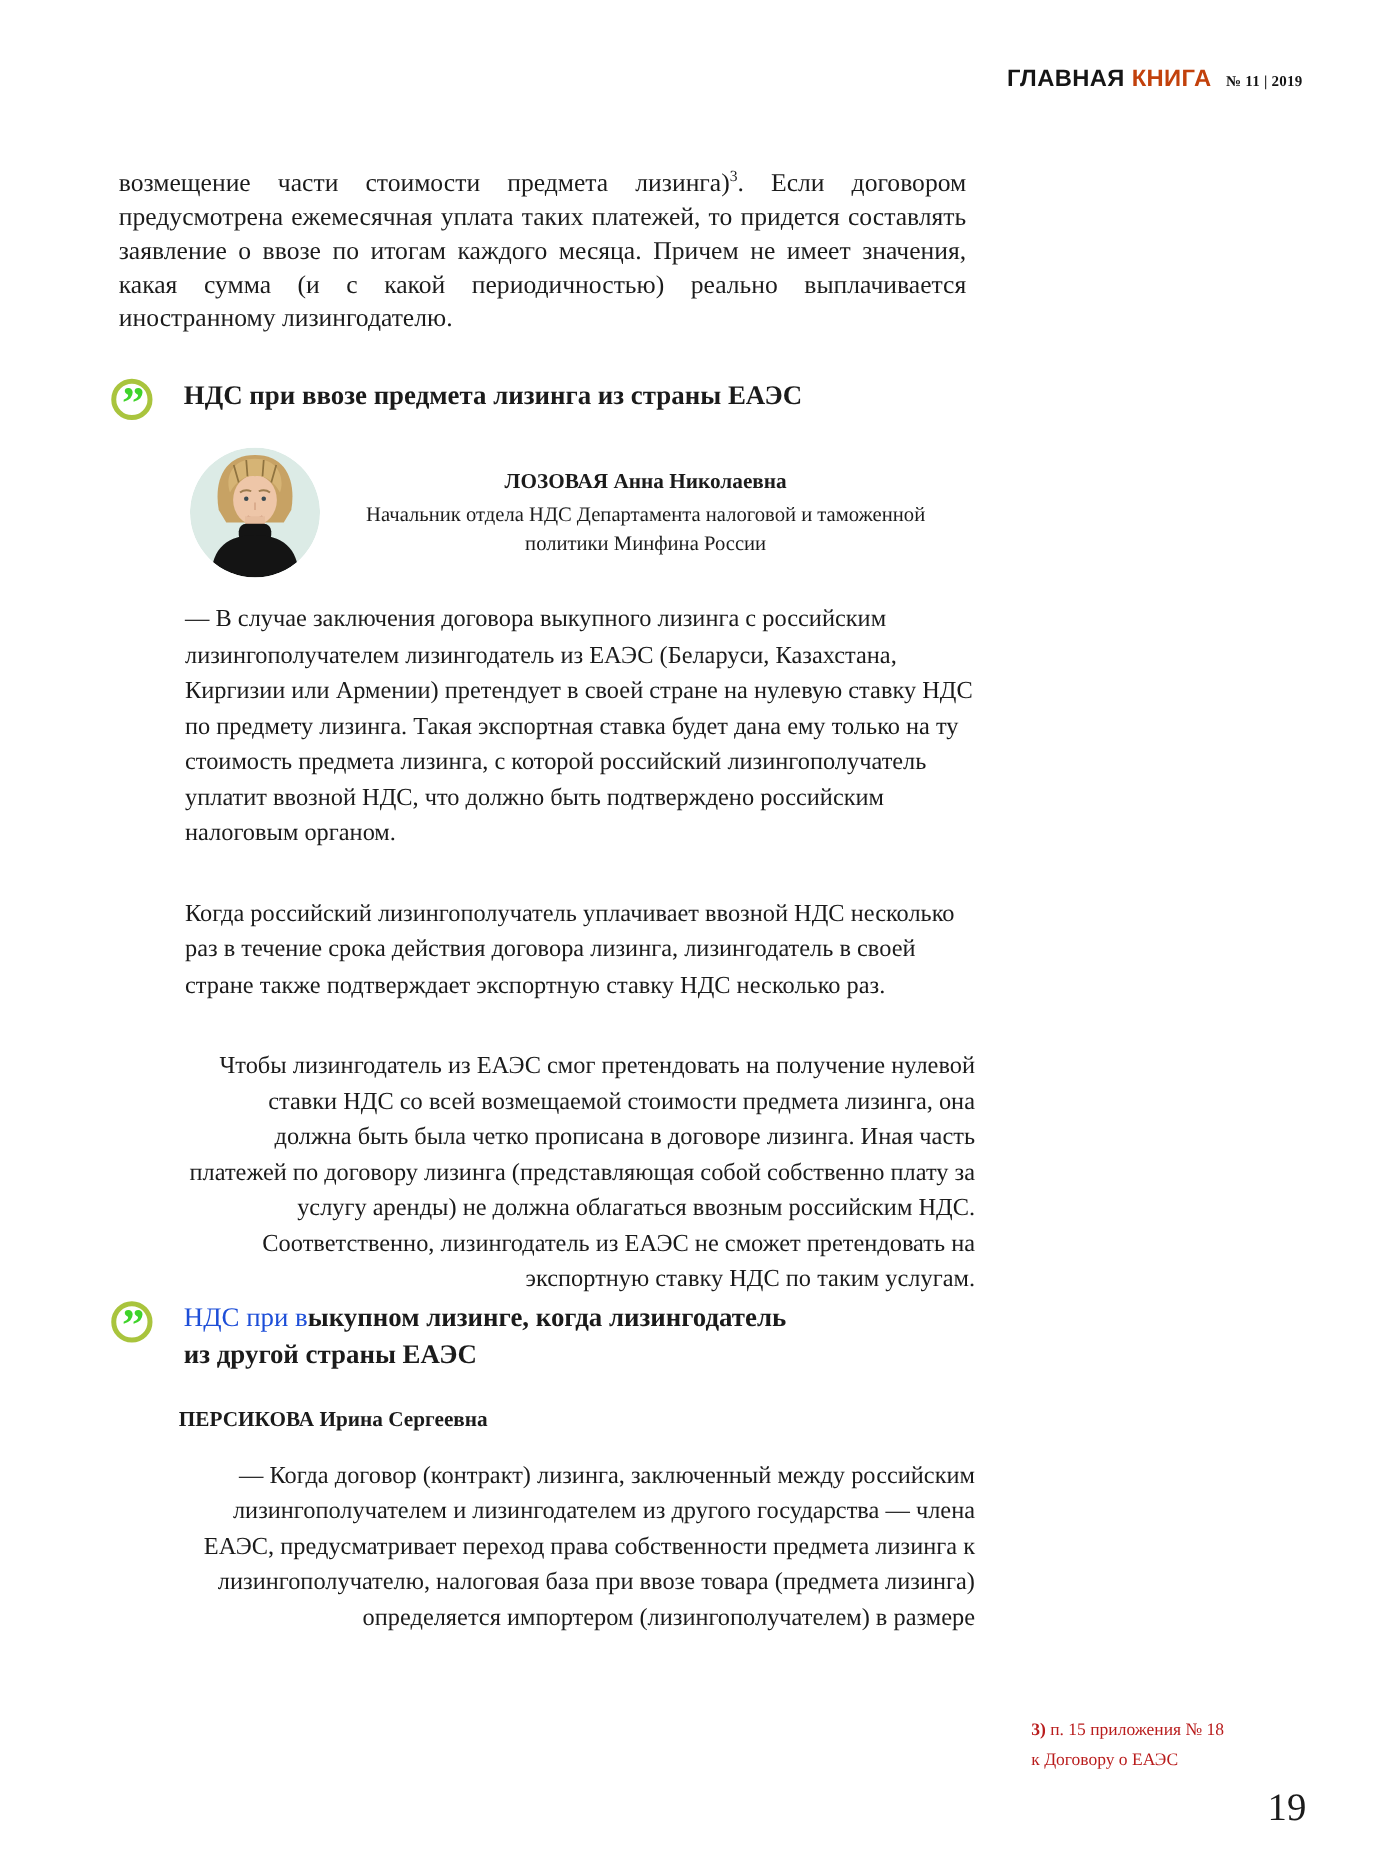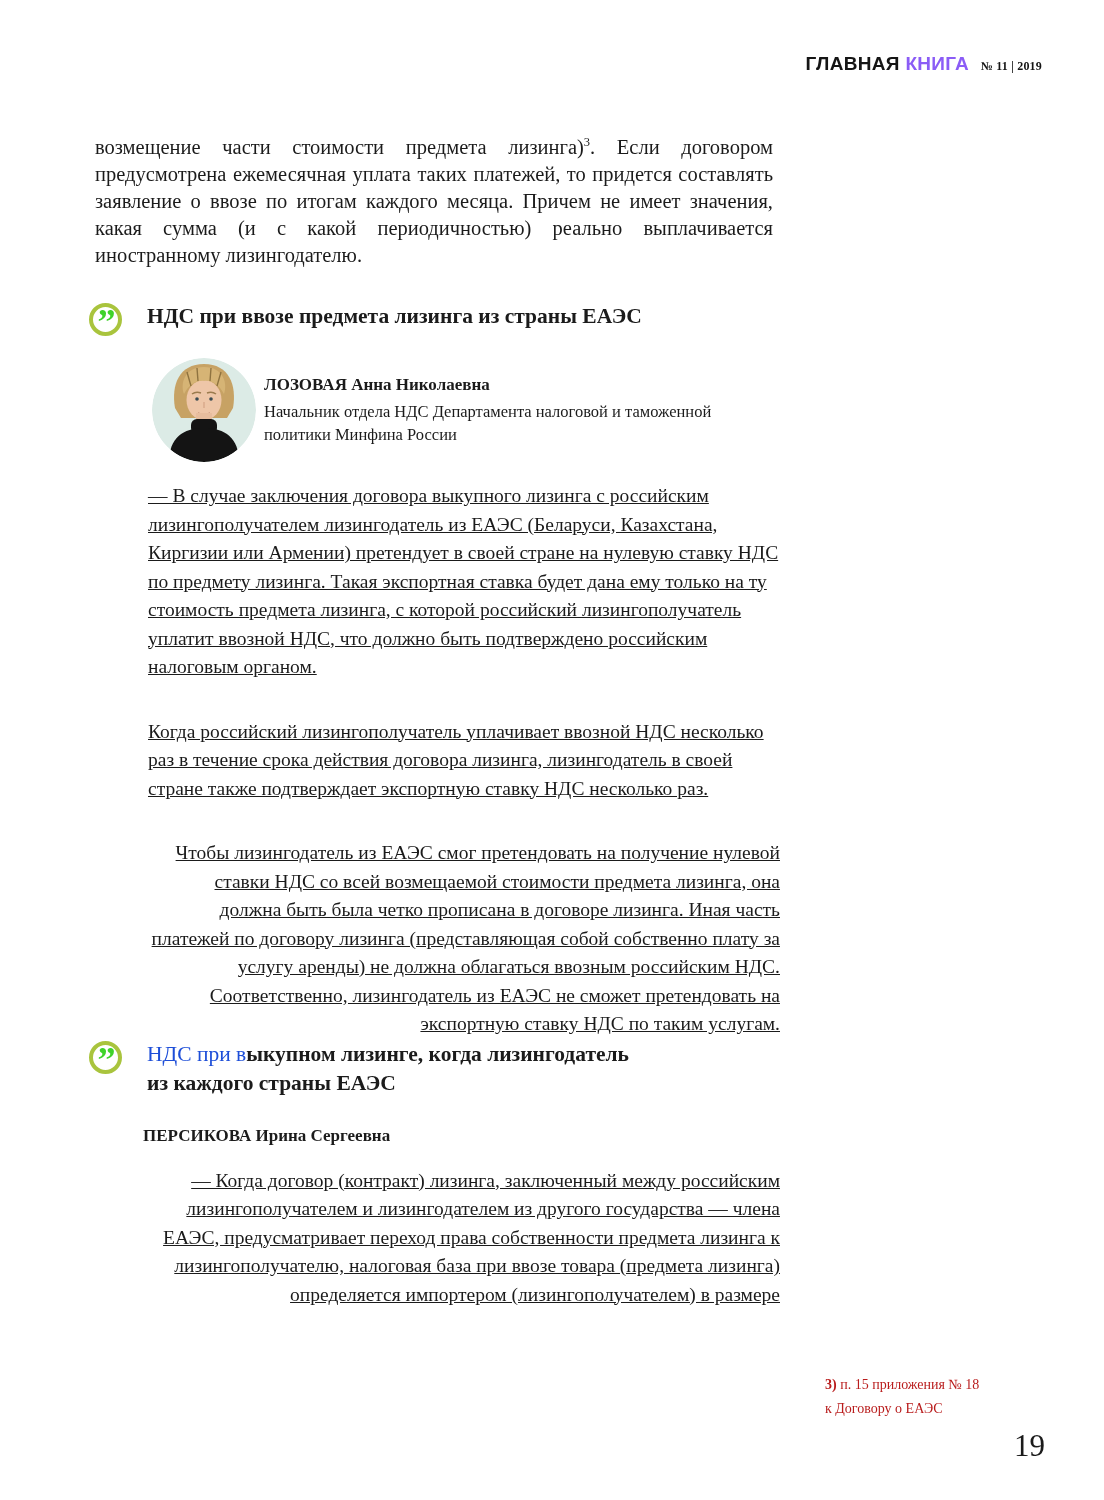--- a/index.html
+++ b/index.html
@@ -7,21 +7,21 @@
     position:relative; width:1104px; height:1500px; background:#ffffff;
     color:#1b1b1b; font-family:"Liberation Serif", serif; overflow:hidden;
   }
   
   .masthead {
     position:absolute; top:53px; right:62px; white-space:nowrap;
     font-family:"Liberation Sans", sans-serif; font-weight:bold;
     font-size:19px; letter-spacing:0.3px;
   }
   .masthead .brand-black { color:#151515; }
-  .masthead .brand-purple { color:#8b5cf6; }
+  .masthead .brand-purple { color:#c2410c; }
   .masthead .issue {
     font-family:"Liberation Serif", serif; font-weight:bold; font-size:12px;
     color:#151515; margin-left:6px; letter-spacing:0.2px;
   }
   
   .content { position:absolute; top:134px; left:95px; width:678px; }
   .intro {
     margin:0 0 32px 0; font-size:20.5px; line-height:27px; text-align:justify;
   }
   .sup { vertical-align:super; font-size:12.5px; line-height:0; }
@@ -31,27 +31,27 @@
     flex:0 0 auto; width:25px; height:25px; margin-top:2px;
     border:4px solid #a9c43d; border-radius:50%;
     display:flex; justify-content:center; overflow:hidden;
   }
   .qmark {
     color:#3fd32a; font-weight:bold; font-size:36px; line-height:30px;
     font-family:"Liberation Serif", serif; letter-spacing:-2px;
   }
   .quote-title { margin:0; font-size:21.5px; line-height:29px; font-weight:bold; padding-top:1px; }
   .green-text { color:#1d4ed8; font-weight:normal; }
-  .author-row { display:flex; margin:22px 0 0 63px; }
+  .author-row { display:flex; margin:22px 0 0 63px;text-align:center; }
   .avatar { flex:0 0 auto; width:104px; height:104px; border-radius:50%; }
   .author-info { margin-left:8px; padding-top:15px; font-size:16.5px; line-height:23px; }
   .author-name { font-weight:bold; font-size:17px; margin-bottom:4px; }
   .author-role { max-width:505px; }
   .author-block-plain { margin:26px 0 0 54px; font-size:16.5px; line-height:23px; }
-  .quote-paras { margin:20px 0 0 59px; width:632px; font-size:19.5px; line-height:28.5px;text-decoration:underline; }
+  .quote-paras { margin:20px 0 0 59px; width:632px; font-size:19.5px; line-height:28.5px; }
   .quote-paras p { margin:0 0 36px 0; }
   .quote-paras p:last-child { margin-bottom:0;text-align:right; }
   .interstitial {
     margin:30px 0 28px 0; font-size:20.5px; line-height:27px;
     text-align:justify; text-indent:30px;
   }
   
   .footnote {
     position:absolute; left:825px; top:1337px; width:240px;
     font-size:14px; line-height:24px; color:#b91c1c;margin-top:36px;
@@ -118,21 +118,21 @@
         <p>Чтобы лизингодатель из ЕАЭС смог претендовать на получение нулевой ставки НДС со всей возмещаемой стоимости предмета лизинга, она должна быть была четко прописана в договоре лизинга. Иная часть платежей по договору лизинга (представляющая собой собственно плату за услугу аренды) не должна облагаться ввозным российским НДС. Соответственно, лизингодатель из ЕАЭС не сможет претендовать на экспортную ставку НДС по таким услугам.</p>
       </div>
     </section>
 
 
     <section class="quote-block">
       <div class="quote-head">
         <div class="qicon">
           <span class="qmark">”</span>
         </div>
-        <h2 class="quote-title"><span class="green-text">НДС при в</span><span>ыкупном лизинге, когда лизингодатель</span><br><span>из каждого страны ЕАЭС</span></h2>
+        <h2 class="quote-title"><span class="green-text">НДС при в</span><span>ыкупном лизинге, когда лизингодатель</span><br><span>из другой страны ЕАЭС</span></h2>
       </div>
 
       <div class="author-block-plain">
         <div class="author-name">ПЕРСИКОВА Ирина Сергеевна</div>
       </div>
 
       <div class="quote-paras">
         <p>— Когда договор (контракт) лизинга, заключенный между российским лизингополучателем и лизингодателем из другого государства — члена ЕАЭС, предусматривает переход права собственности предмета лизинга к лизингополучателю, налоговая база при ввозе товара (предмета лизинга) определяется импортером (лизингополучателем) в размере</p>
       </div>
     </section>

